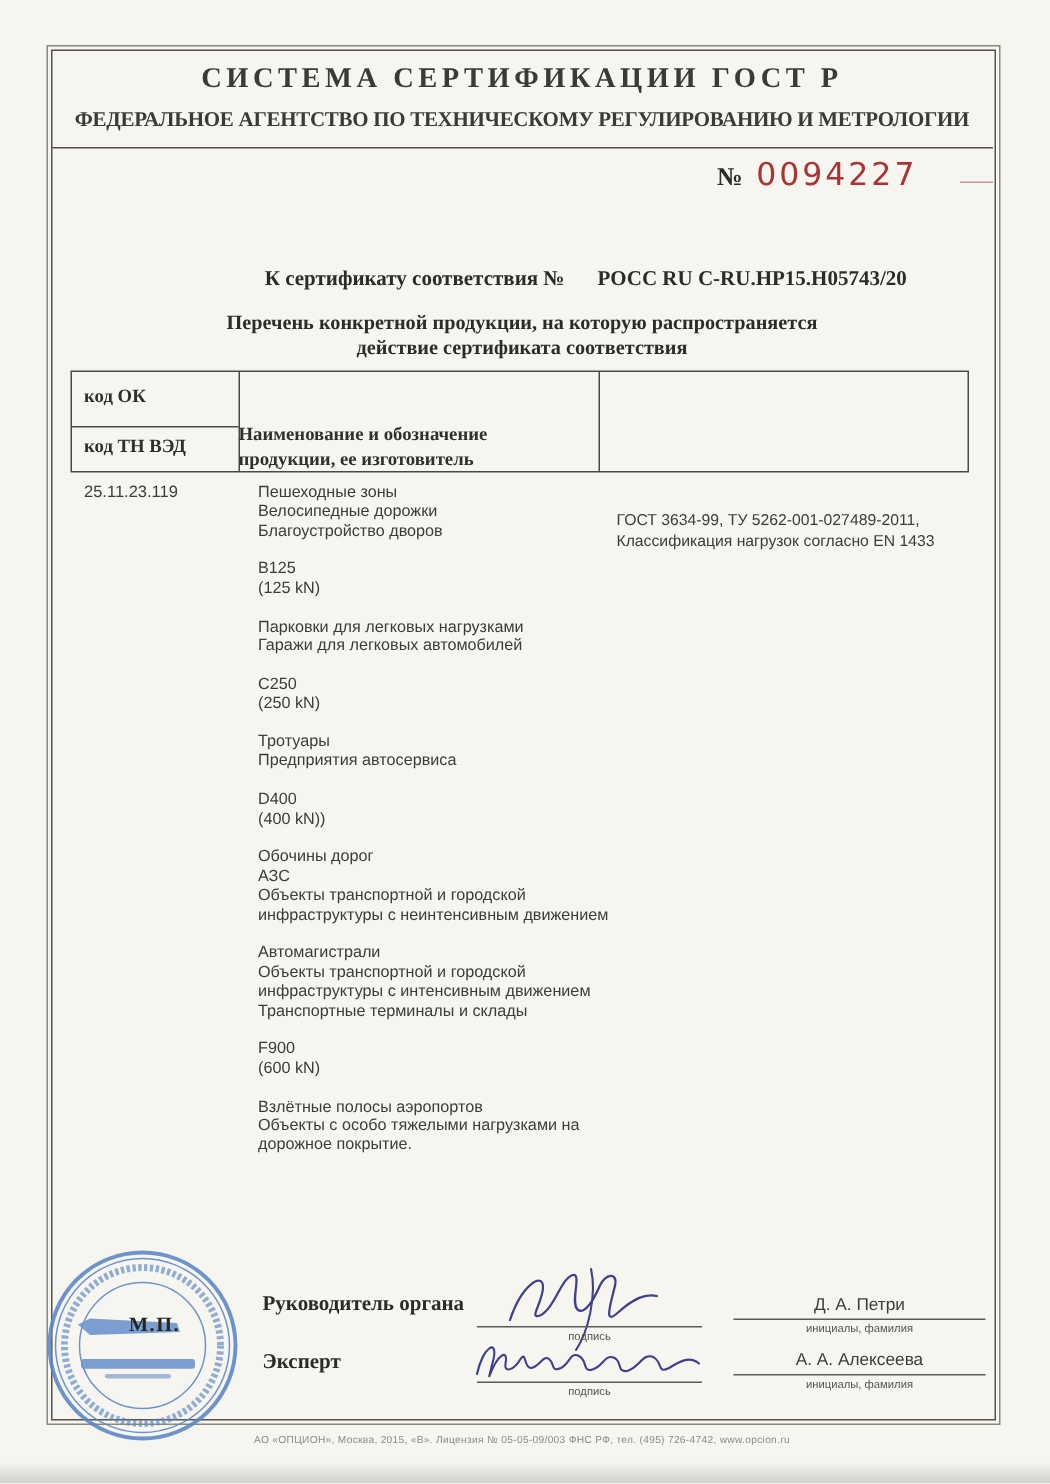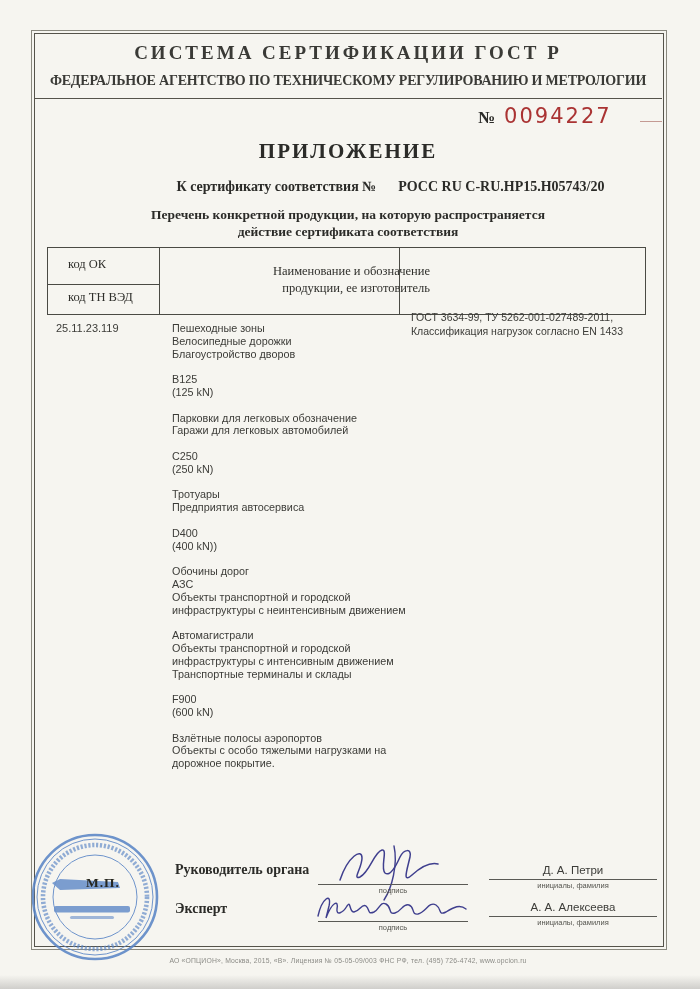--- a/index.html
+++ b/index.html
@@ -39,35 +39,35 @@
   .cert-line .gap{display:inline-block;width:22px;}
   .scope1{top:207px;font-size:13.5px;font-weight:bold;}
   .scope2{top:224px;font-size:13.5px;font-weight:bold;}
 
   
   .thead{position:absolute;left:47px;top:247px;width:597px;height:66px;
     border:1px solid #4a4a44;}
   .v1{position:absolute;left:111px;top:0;height:100%;width:0;border-left:1px solid #4a4a44;}
   .v2{position:absolute;left:351px;top:0;height:100%;width:0;border-left:1px solid #4a4a44;}
   .h-mid{position:absolute;left:0;top:36px;width:111px;height:0;border-top:1px solid #4a4a44;}
-  .th-text{font-size:12.5px;font-weight:normal;color:#2f2f2b;margin-left:12px;}
+  .th-text{font-size:12.5px;font-weight:bold;color:#2f2f2b;}
   .col1-top{position:absolute;left:8px;top:9px;}
   .col1-bot{position:absolute;left:8px;top:42px;}
-  .col2-h{position:absolute;left:111px;top:15px;width:240px;text-align:right;
-    white-space:pre-line;line-height:17px;padding-left:19px;}
+  .col2-h{position:absolute;left:111px;top:33px;width:240px;text-align:left;
+    white-space:pre-line;line-height:17px;}
   .col3-h{position:absolute;left:351px;top:15px;width:246px;text-align:center;
     white-space:pre-line;line-height:17px;}
 
   
   .sans{font-family:"Liberation Sans","DejaVu Sans",sans-serif;}
   .code-val{position:absolute;left:56px;top:322px;font-size:11px;color:#3c3c38;}
   .product-col{position:absolute;left:172px;top:322px;width:240px;
     font-size:10.8px;line-height:12.8px;color:#3c3c38;}
   .pblock{white-space:pre-line;margin-bottom:12.8px;}
-  .docs-col{position:absolute;left:411px;top:310px;width:245px;
+  .docs-col{position:absolute;left:411px;top:340px;width:245px;
     font-size:10.5px;line-height:14px;white-space:pre-line;color:#3c3c38;}
 
   
   .role1{position:absolute;left:175px;top:862px;font-size:14px;font-weight:bold;}
   .role2{position:absolute;left:175px;top:901px;font-size:14px;font-weight:bold;}
   .sig-line{position:absolute;height:0;border-top:1px solid #5a5a55;}
   .sl1{left:318px;top:884px;width:150px;}
   .sl2{left:318px;top:921px;width:150px;}
   .nl1{left:489px;top:879px;width:168px;}
   .nl2{left:489px;top:916px;width:168px;}
@@ -104,21 +104,20 @@
   <div class="center-line sys-line">СИСТЕМА СЕРТИФИКАЦИИ ГОСТ Р</div>
   <div class="center-line agency-line">ФЕДЕРАЛЬНОЕ АГЕНТСТВО ПО ТЕХНИЧЕСКОМУ РЕГУЛИРОВАНИЮ И МЕТРОЛОГИИ</div>
   <div class="hdr-sep"></div>
 
   <div class="serial">
     <span class="serial-prefix">№</span>
     <span class="serial-num">0094227</span>
   </div>
   <div class="serial-dash"></div>
 
-  <div class="center-line appendix">ПРИЛОЖЕНИЕ</div>
 
   <div class="center-line cert-line">
     <span>К сертификату соответствия №</span><span class="gap"></span><span>РОСС RU C-RU.НР15.Н05743/20</span>
   </div>
 
   <div class="center-line scope2">действие сертификата соответствия</div>
   <div class="center-line scope1">Перечень конкретной продукции,  на которую распространяется</div>
 
   <div class="thead">
     <div class="v1"></div>
@@ -131,21 +130,21 @@
   </div>
 
   <div class="code-val sans">25.11.23.119</div>
 
   <div class="product-col sans">
       <div class="pblock">Пешеходные зоны
 Велосипедные дорожки
 Благоустройство дворов</div>
       <div class="pblock">B125
 (125 kN)</div>
-      <div class="pblock">Парковки для легковых обозначение
+      <div class="pblock">Парковки для легковых нагрузками
 Гаражи для легковых автомобилей</div>
       <div class="pblock">C250
 (250 kN)</div>
       <div class="pblock">Тротуары
 Предприятия автосервиса</div>
       <div class="pblock">D400
 (400 kN))</div>
       <div class="pblock">Обочины дорог
 АЗС
 Объекты транспортной и городской

